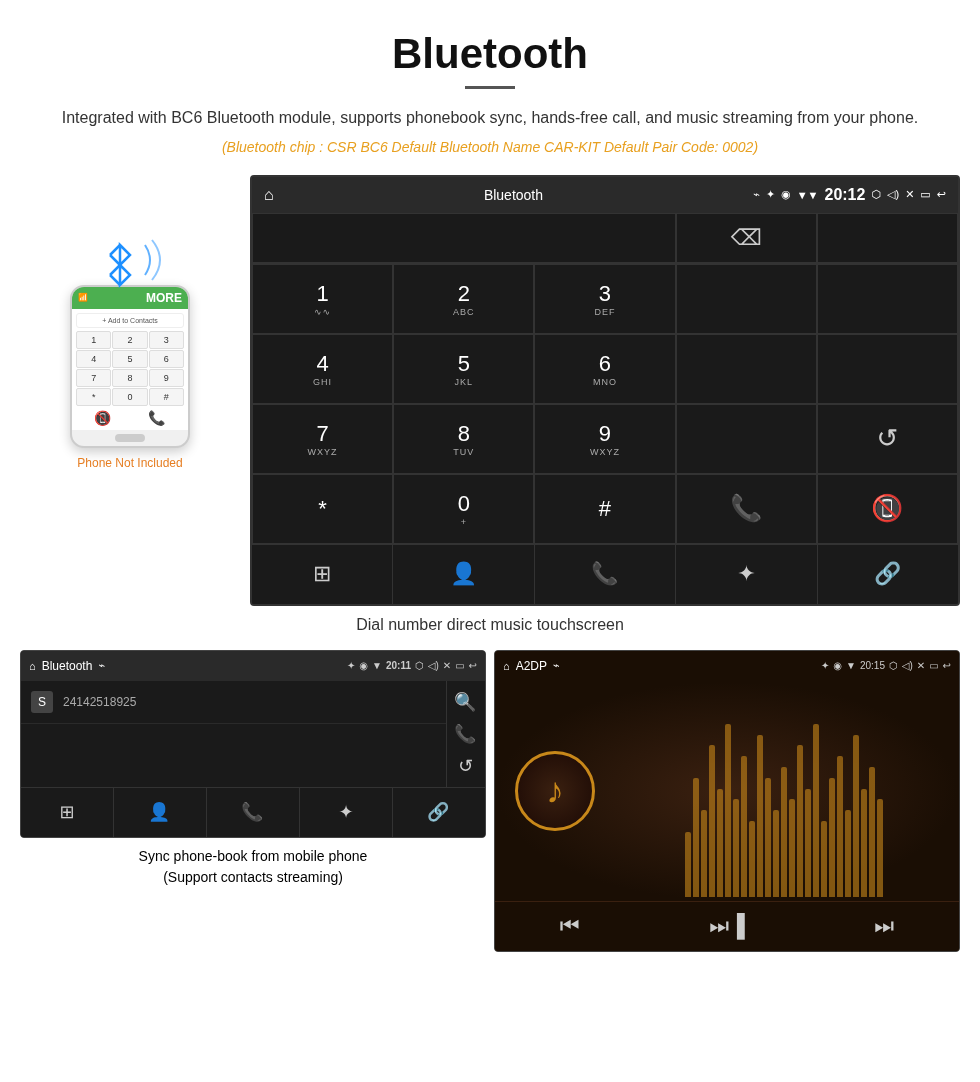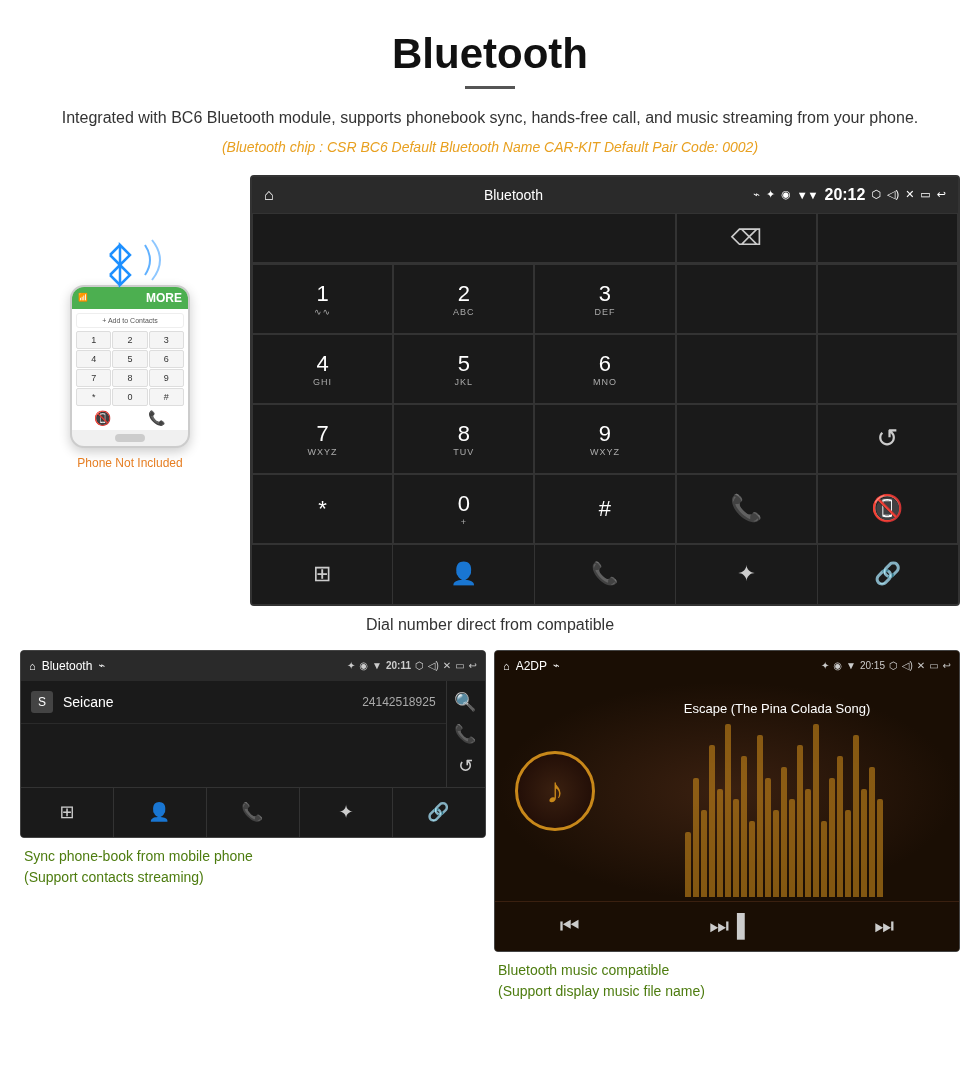--- a/index.html
+++ b/index.html
@@ -430,22 +430,23 @@
       border-top: 1px solid #3a2010;
     }
     .music-ctrl-btn {
       color: #ccc;
       font-size: 22px;
       cursor: pointer;
     }
 
     
     .panel-caption {
+      text-align: center;
       font-size: 14px;
-      color: #4d7c0f;
+      color: #000000;
       padding: 8px 4px 4px;
       line-height: 1.5;
     }
 
     
     .wave-container {
       position: relative;
       width: 80px;
       height: 60px;
       margin-bottom: -10px;
@@ -623,21 +624,21 @@
         <div class="nav-item">👤</div>
         <div class="nav-item">📞</div>
         <div class="nav-item">✦</div>
         <div class="nav-item">🔗</div>
       </div>
 
     </div>
   </div>
 </div>
 
-<div class="subtitle">Dial number direct from compatible</div>
+<div class="subtitle">Dial number direct music touchscreen</div>
 
 <div class="bottom-panels">
 
   <div style="flex:1;">
     <div class="panel phonebook-screen">
 
       <div class="pb-status-bar">
         <div class="pb-status-left">
           <span>⌂</span>
           <span style="font-size:12px;">Bluetooth</span>
@@ -653,21 +654,20 @@
           <span>✕</span>
           <span>▭</span>
           <span>↩</span>
         </div>
       </div>
 
       <div class="pb-main-area">
         <div class="pb-list">
           <div class="pb-contact-row">
             <div class="pb-contact-letter">S</div>
-            <div class="pb-contact-name">Seicane</div>
             <div class="pb-contact-phone">24142518925</div>
           </div>
         </div>
         <div class="pb-icons-col">
           <span>🔍</span>
           <span>📞</span>
           <span>↺</span>
         </div>
       </div>
 
@@ -738,31 +738,24 @@
             <div class="eq-bar" style="height: 60%;"></div>
             <div class="eq-bar" style="height: 45%;"></div>
           </div>
 
         <div class="music-album-art">
           <div class="album-outer">
             <span class="album-note">♪</span>
           </div>
         </div>
 
-        <div class="music-info">
-          <div class="music-title">Escape (The Pina Colada Song)</div>
-        </div>
       </div>
 
       <div class="music-controls">
         <span class="music-ctrl-btn">⏮</span>
         <span class="music-ctrl-btn">⏭▐</span>
         <span class="music-ctrl-btn">⏭</span>
       </div>
     </div>
 
-    <div class="panel-caption">
-      <span>Bluetooth music compatible</span><br>
-      <span>(Support display music file name)</span>
-    </div>
   </div>
 
 </div>
 
 </body></html>

